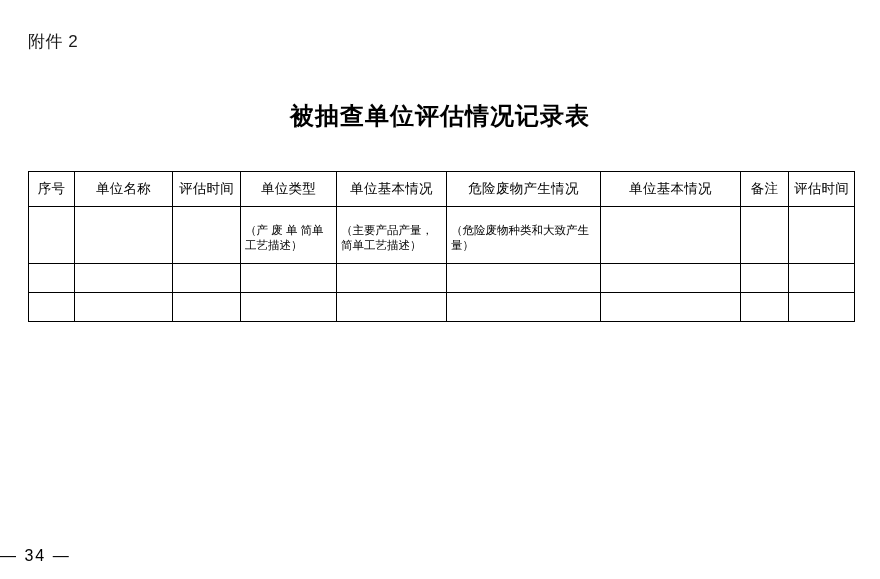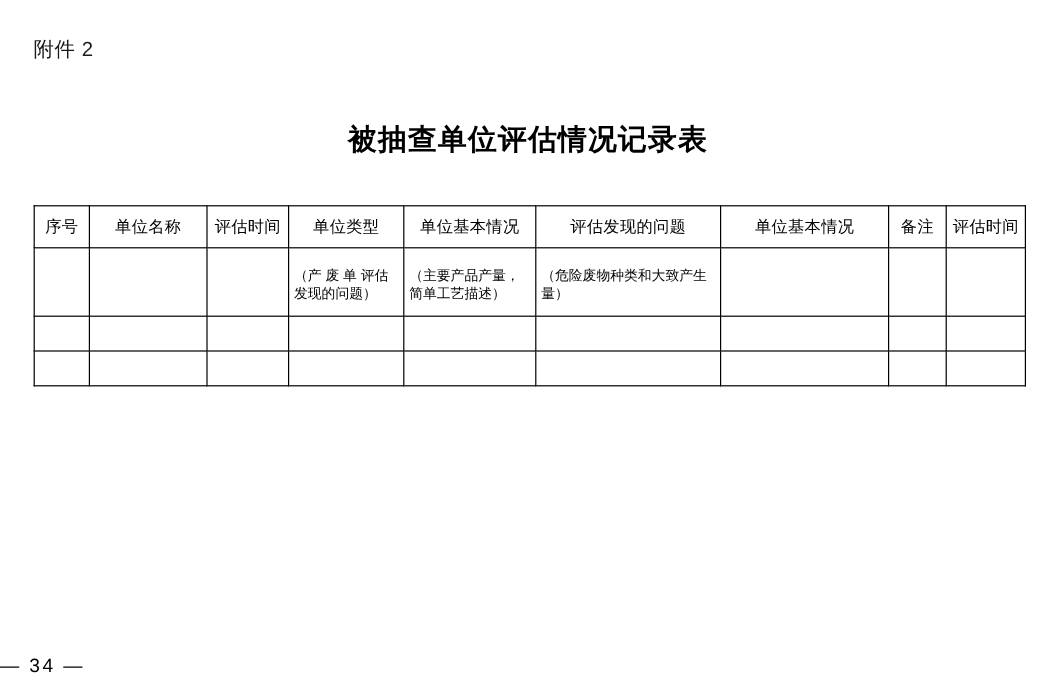--- a/index.html
+++ b/index.html
@@ -110,33 +110,33 @@
         <col style="width:48px">
         <col style="width:66px">
       </colgroup>
       <thead>
         <tr>
           <td>序号</td>
           <td>单位名称</td>
           <td>评估时间</td>
           <td>单位类型</td>
           <td>单位基本情况</td>
-          <td>评估发现的问题</td>
+          <td>危险废物产生情况</td>
           <td>单位基本情况</td>
           <td>备注</td>
           <td>评估时间</td>
         </tr>
       </thead>
       <tbody>
         <tr class="hint-row">
           <td></td>
           <td></td>
           <td></td>
           <td>
-              <div class="hint">（产 废 单 评估发现的问题）</div>
+              <div class="hint">（产 废 单 简单工艺描述）</div>
             </td>
           <td>
               <div class="hint">（主要产品产量，简单工艺描述）</div>
             </td>
           <td>
               <div class="hint">（危险废物种类和大致产生量）</div>
             </td>
           <td></td>
           <td></td>
           <td></td>

